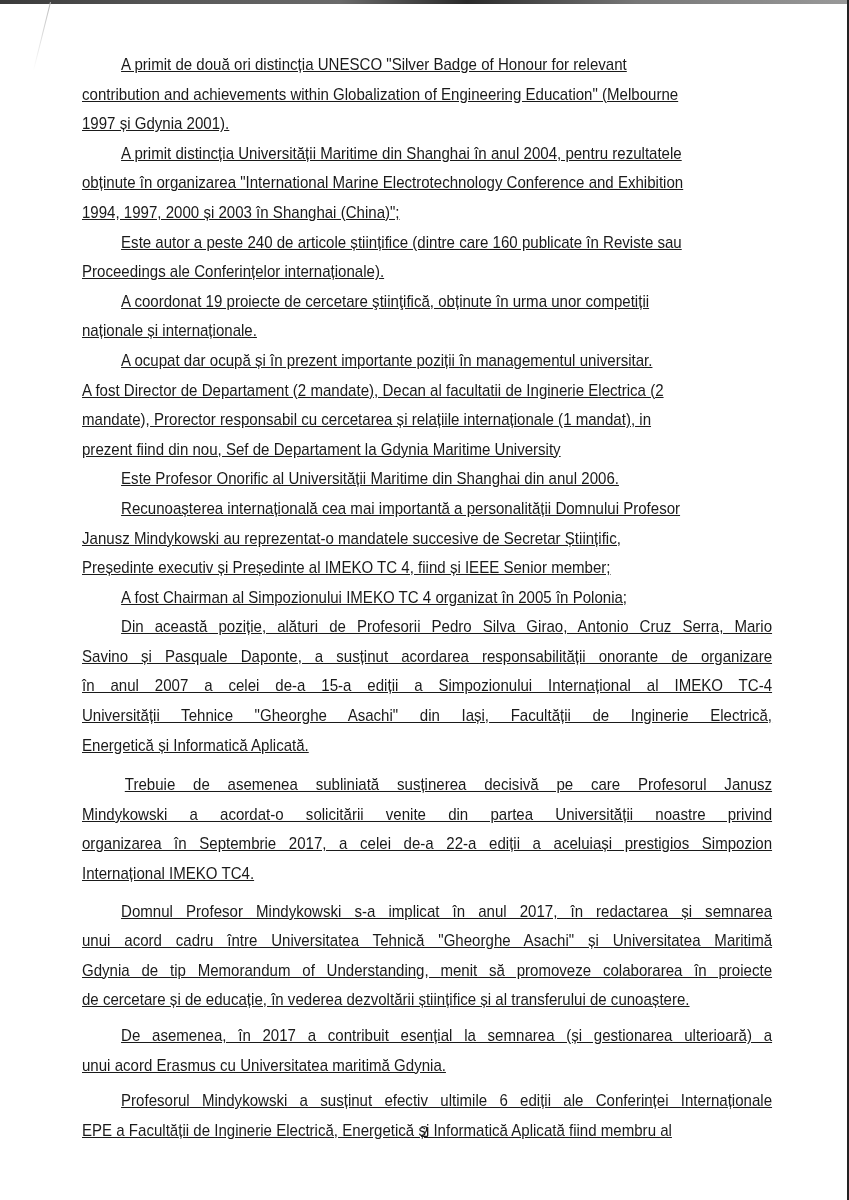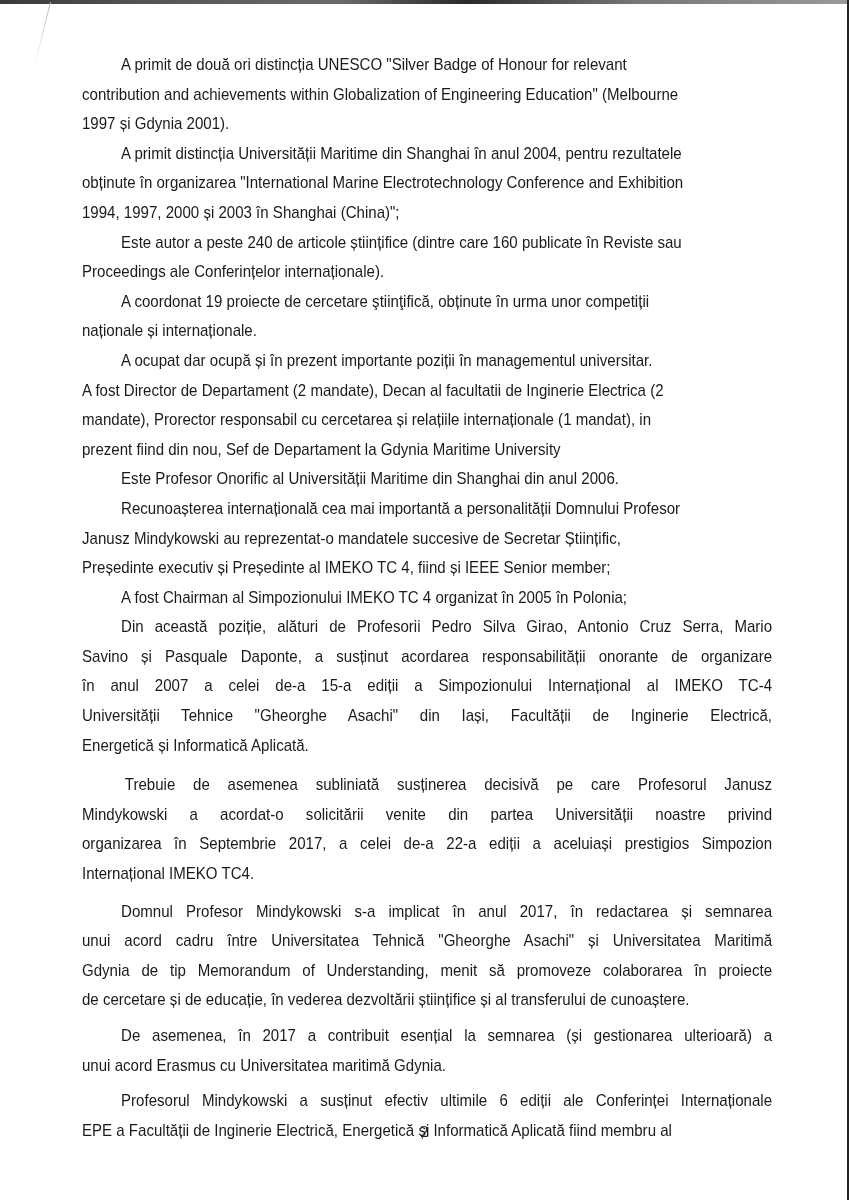--- a/index.html
+++ b/index.html
@@ -13,21 +13,21 @@
   }
   .scan-fold {
     position: absolute; left: 50px; top: 2px; width: 1px; height: 70px;
     background: linear-gradient(to bottom, #bbb, rgba(255,255,255,0));
     transform: rotate(14deg); transform-origin: top left;
   }
   .scan-right {
     position: absolute; right: 0; top: 0; width: 2px; height: 1200px; background: #222;
   }
   .page {
-    position: absolute; left: 82px; top: 50px; width: 690px;
+    position: absolute; left: 82px; top: 50px; width: 690px; text-decoration: underline;
   }
   .p {
     margin: 0; font-size: 16.2px; line-height: 29.6px;
     transform: scaleX(0.93); transform-origin: left top; width: 742px;
   }
   .p .ind { display: inline-block; width: 42px; }
   .p.justify { text-align: justify; text-align-last: left; }
   .page-num {
     position: absolute; left: 0; width: 849px; top: 1122px; text-align: center;
     font-family: "Liberation Serif", "DejaVu Serif", serif; font-size: 17px; color: #222;

